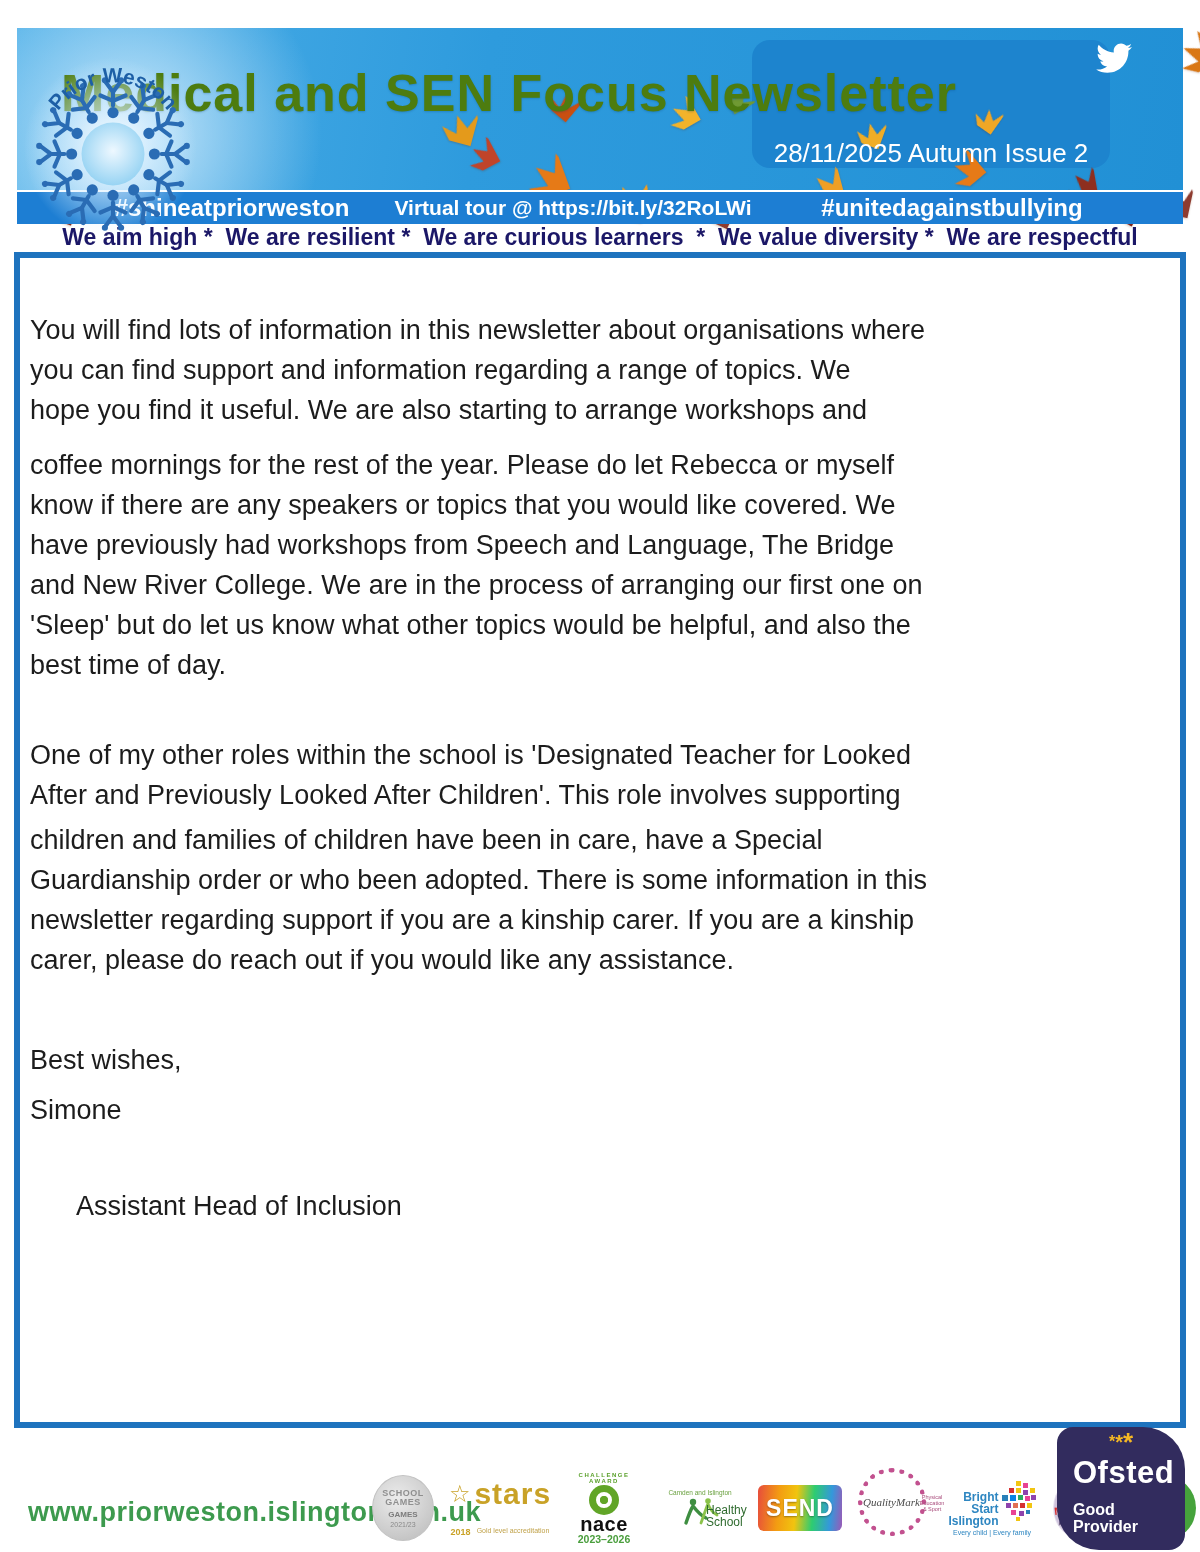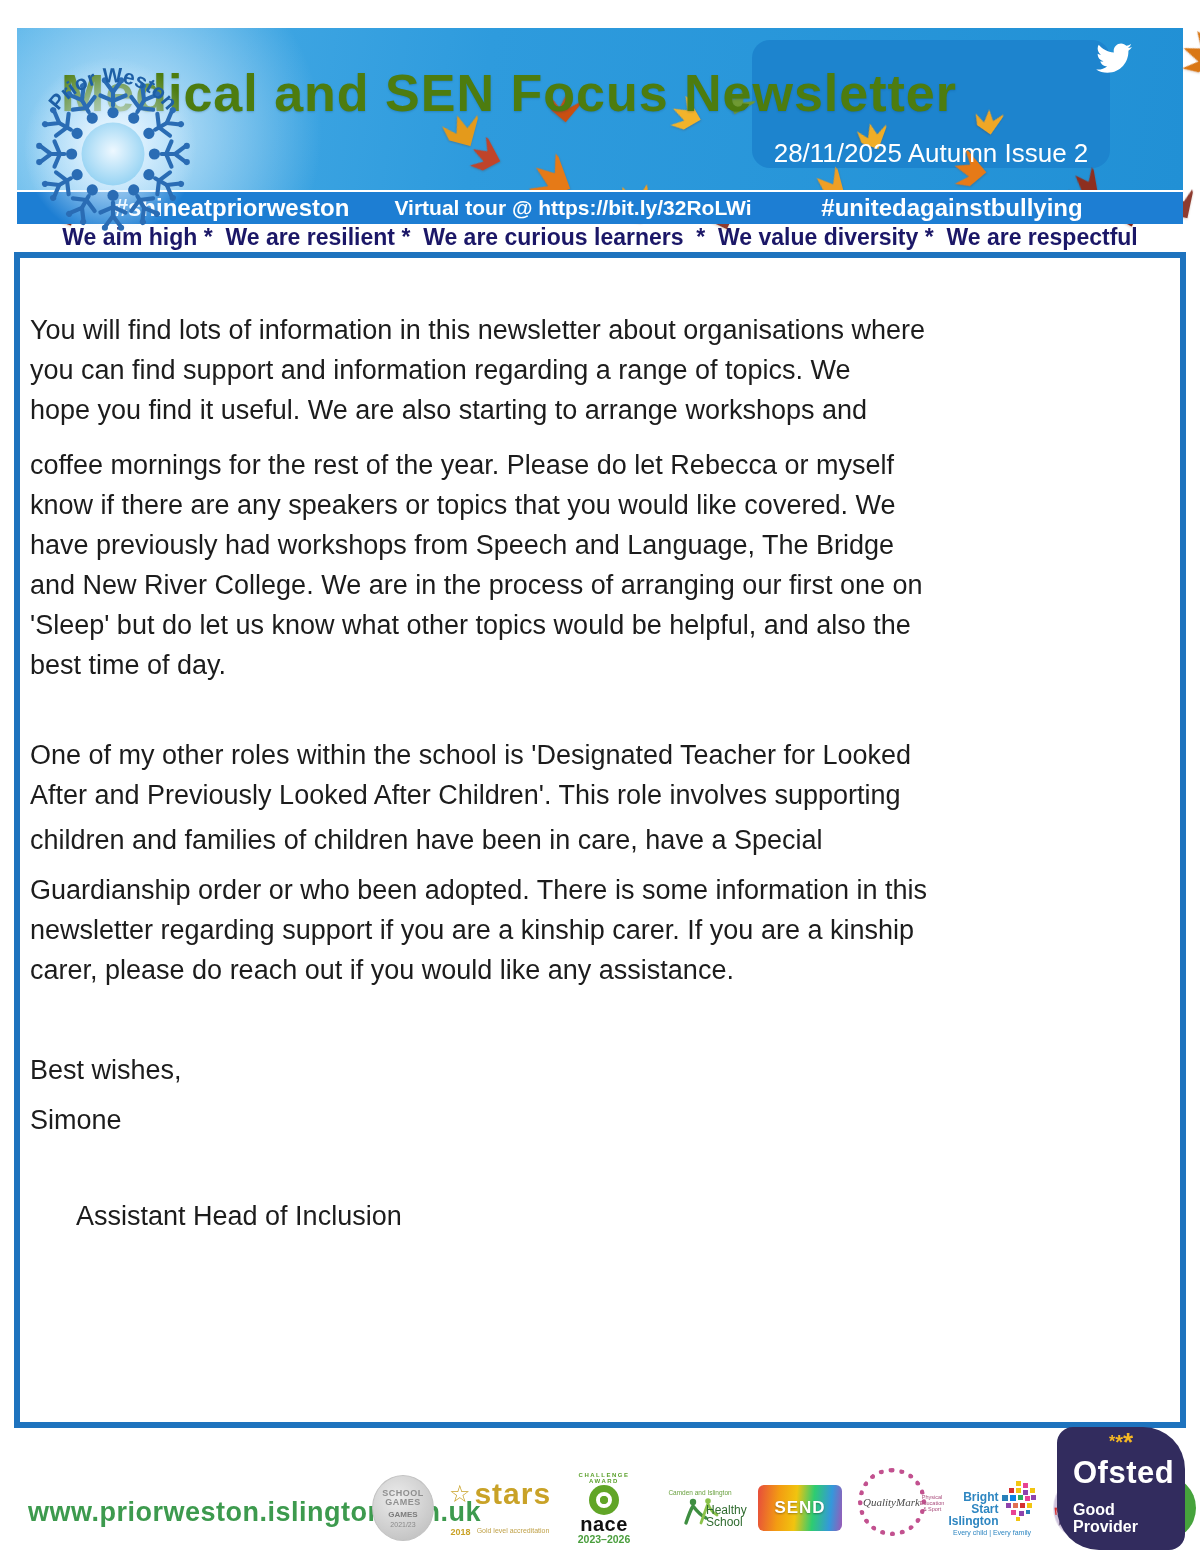--- a/index.html
+++ b/index.html
@@ -64,21 +64,21 @@
     border:6px solid #1e73be; background:#ffffff;
     padding:0 20px 0 10px;
     font-size:27px; line-height:40px; color:#1c1c1c;
   }
   .letter-box p { white-space:pre-wrap; }
   .m-sal  { margin-top:14px; }
   .m-p0   { margin-top:52px; }
   .m-p1   { margin-top:15px; }
   .m-p2   { margin-top:50px; }
   .m-p3   { margin-top:5px;  }
-  .m-p4   { margin-top:10px; }
+  .m-p4   { }
   .m-close{ margin-top:60px; }
   .m-sign { margin-top:10px; }
   .m-role { margin-top:56px;margin-left:46px; }
 
   
   .website {
     position:absolute; left:28px; top:1497px;
     font-size:27px; font-weight:bold; color:#3d9a4e; letter-spacing:.5px; cursor:pointer;
   }
   .badges {
@@ -117,21 +117,21 @@
   .b-healthy { width:92px; }
   .b-healthy .region { font-size:6.5px; color:#69a03e; }
   .b-healthy .figs { width:44px; height:30px; margin:0 auto; }
   .b-healthy .name { font-size:12px; font-weight:normal; color:#2f6b2f; line-height:12px; text-align:left; margin-left:52px; margin-top:-26px;}
 
   .b-send {
     width:84px; height:46px; border-radius:6px;
     background:linear-gradient(95deg,#e74c3c,#f39c12 25%,#f1c40f 45%,#2ecc71 65%,#3498db 85%,#9b59b6);
     display:flex; align-items:center; justify-content:center;
   }
-  .b-send .t { font-size:17px; font-weight:800; color:#ffffff; letter-spacing:1px; text-shadow:0 1px 2px rgba(0,0,0,.35);}
+  .b-send .t { font-size:23px; font-weight:800; color:#ffffff; letter-spacing:1px; text-shadow:0 1px 2px rgba(0,0,0,.35);}
 
   .b-quality { width:76px; height:80px; }
   .b-quality .wreath {
     width:68px; height:68px; margin:0 auto; border-radius:50%;
     border:5px dotted #c2518f; display:flex; flex-direction:row; align-items:center; justify-content:space-between;
   }
   .b-quality .crest { width:14px; height:7px; background:#b94a8a; border-radius:1px; margin-bottom:2px;}
   .b-quality .q1 { font-family:"Liberation Serif", serif; font-style:italic; font-size:11px; color:#4a4a4a; line-height:11px;}
   .b-quality .sub { font-size:5.5px; color:#a94c7c; margin-top:2px;}
 

